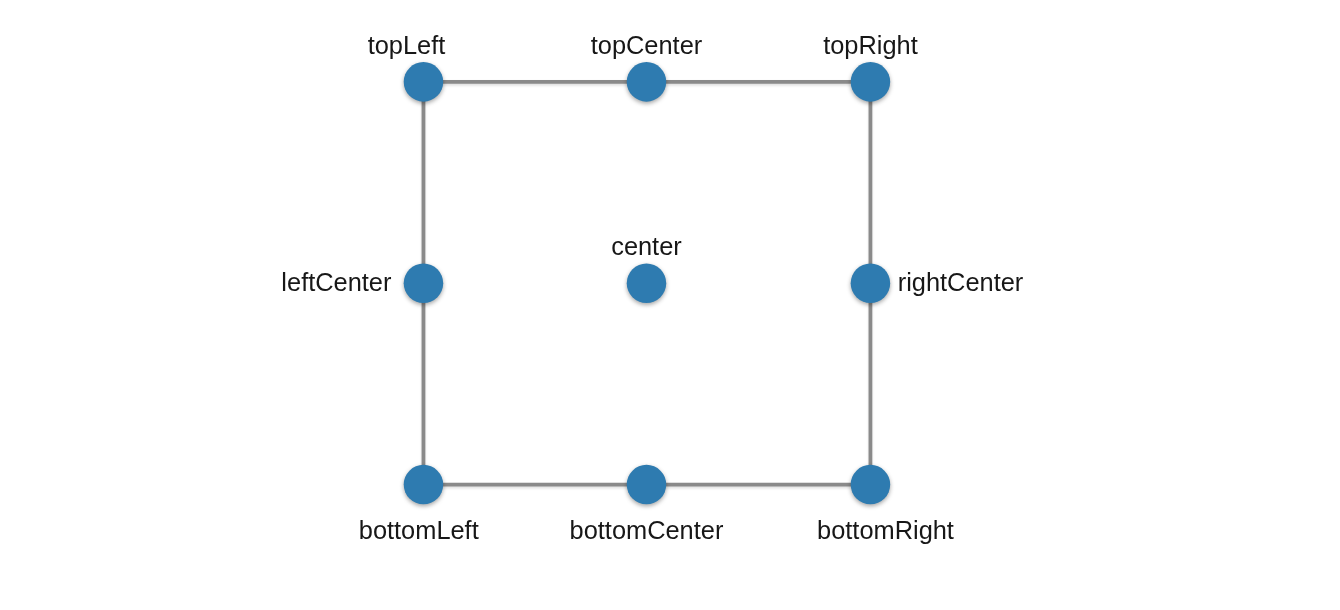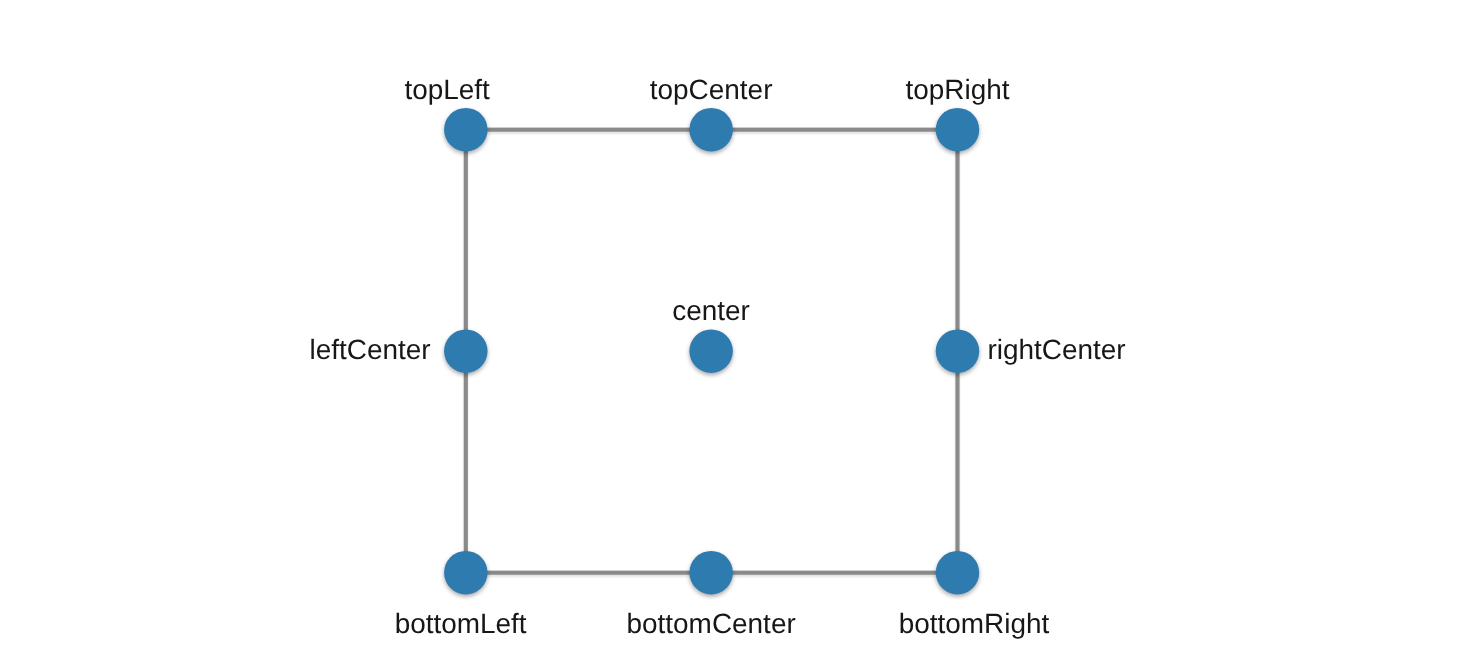--- a/index.html
+++ b/index.html
@@ -6,21 +6,20 @@
     margin: 0;
     padding: 0;
     background: #ffffff;
   }
   .canvas {
     position: relative;
     width: 1340px;
     height: 574px;
     background: #ffffff;
     overflow: hidden;
-    margin-top: 36px;
   }
   svg {
     display: block;
     width: 100%;
     height: 100%;
   }
   .frame {
     filter: drop-shadow(0 2px 1px rgba(0,0,0,0.12));
   }
   .dot {

